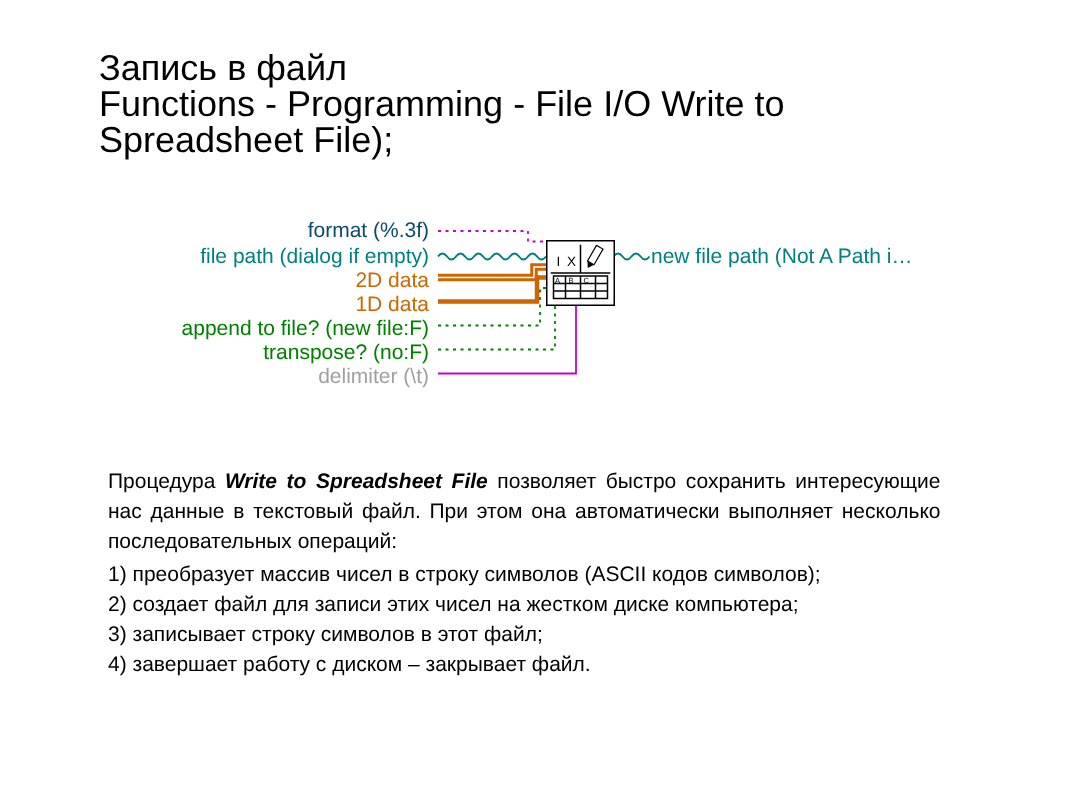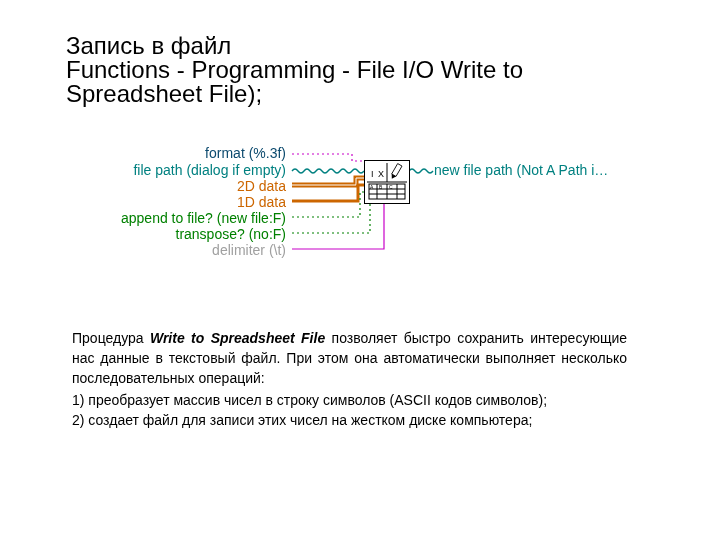--- a/index.html
+++ b/index.html
@@ -55,21 +55,21 @@
     background: #fff;
     border: 1px solid #000;
   }
   .vi-icon .inner {
     position:absolute;
     inset:2px;
   }
   .body {
     position: absolute;
     left: 72px;
-    top: 328px;
+    top: 310px;
     width: 555px;
     font-family: Arial, Helvetica, sans-serif;
     font-size: 14px;
     line-height: 20px;
     color: #000;
   }
   .body .intro {
     text-align: justify;
     margin: 0 0 2px 0;
   }
@@ -153,13 +153,15 @@
     </svg>
   </div>
 </div>
 
 <div class="body">
   <p class="intro">
     Процедура <em>Write to Spreadsheet File</em> позволяет быстро сохранить интересующие нас данные в текстовый файл. При этом она автоматически выполняет несколько последовательных операций:
   </p>
   <p class="step">1) преобразует массив чисел в строку символов (ASCII кодов символов);</p>
   <p class="step">2) создает файл для записи этих чисел на жестком диске компьютера;</p>
+  <p class="step step3">3) записывает строку символов в этот файл;</p>
+  <p class="step">4) завершает работу с диском – закрывает файл.</p>
 </div>
 
 </body></html>

